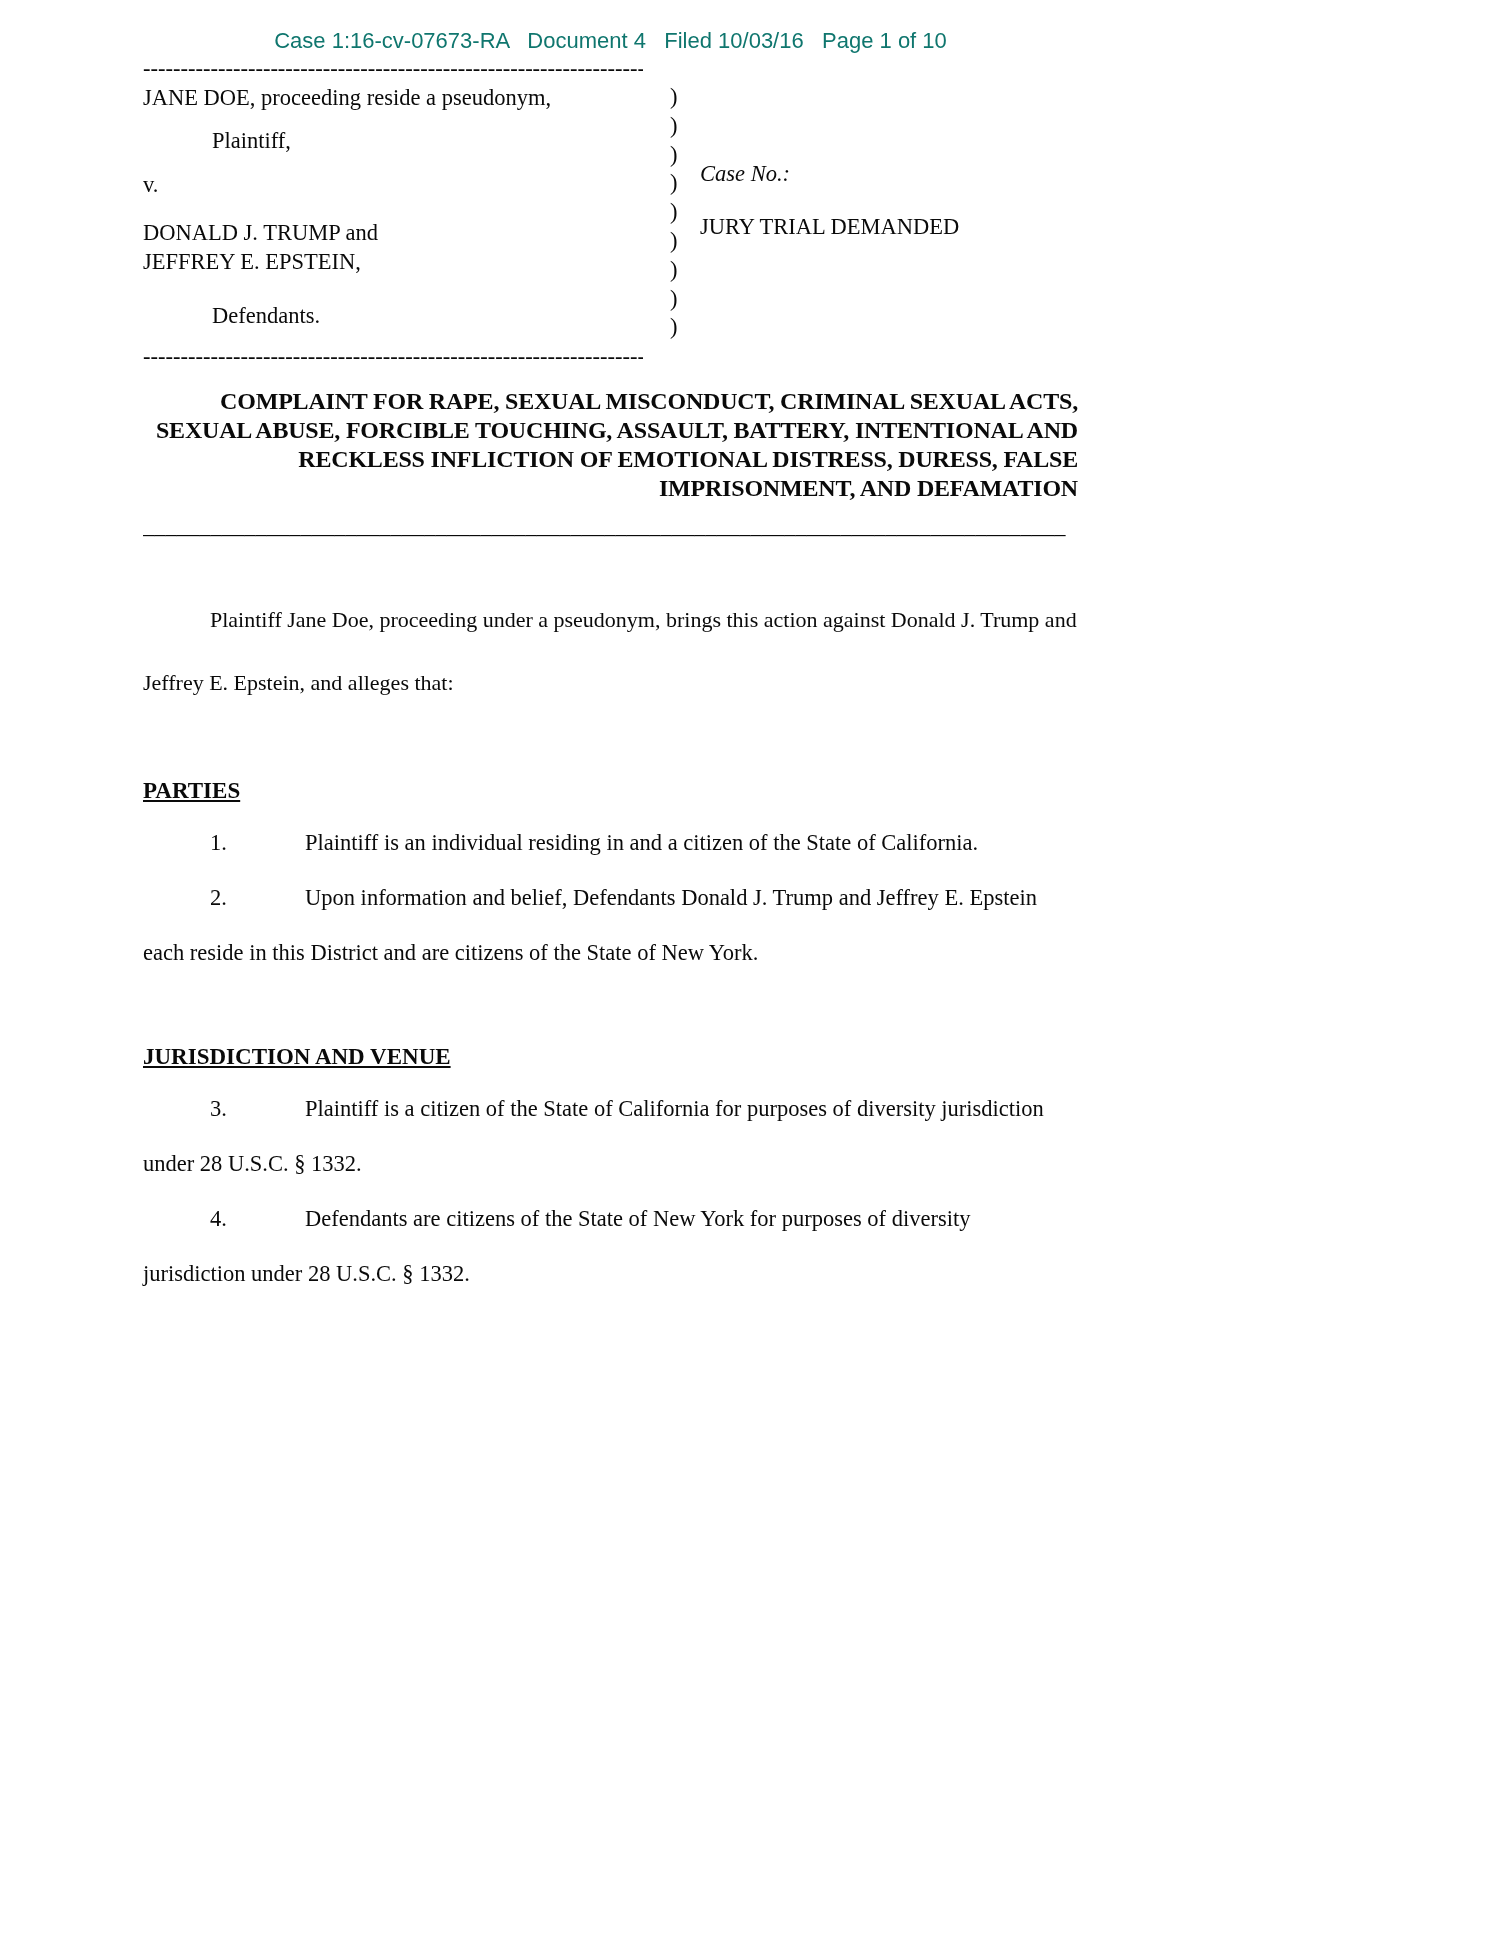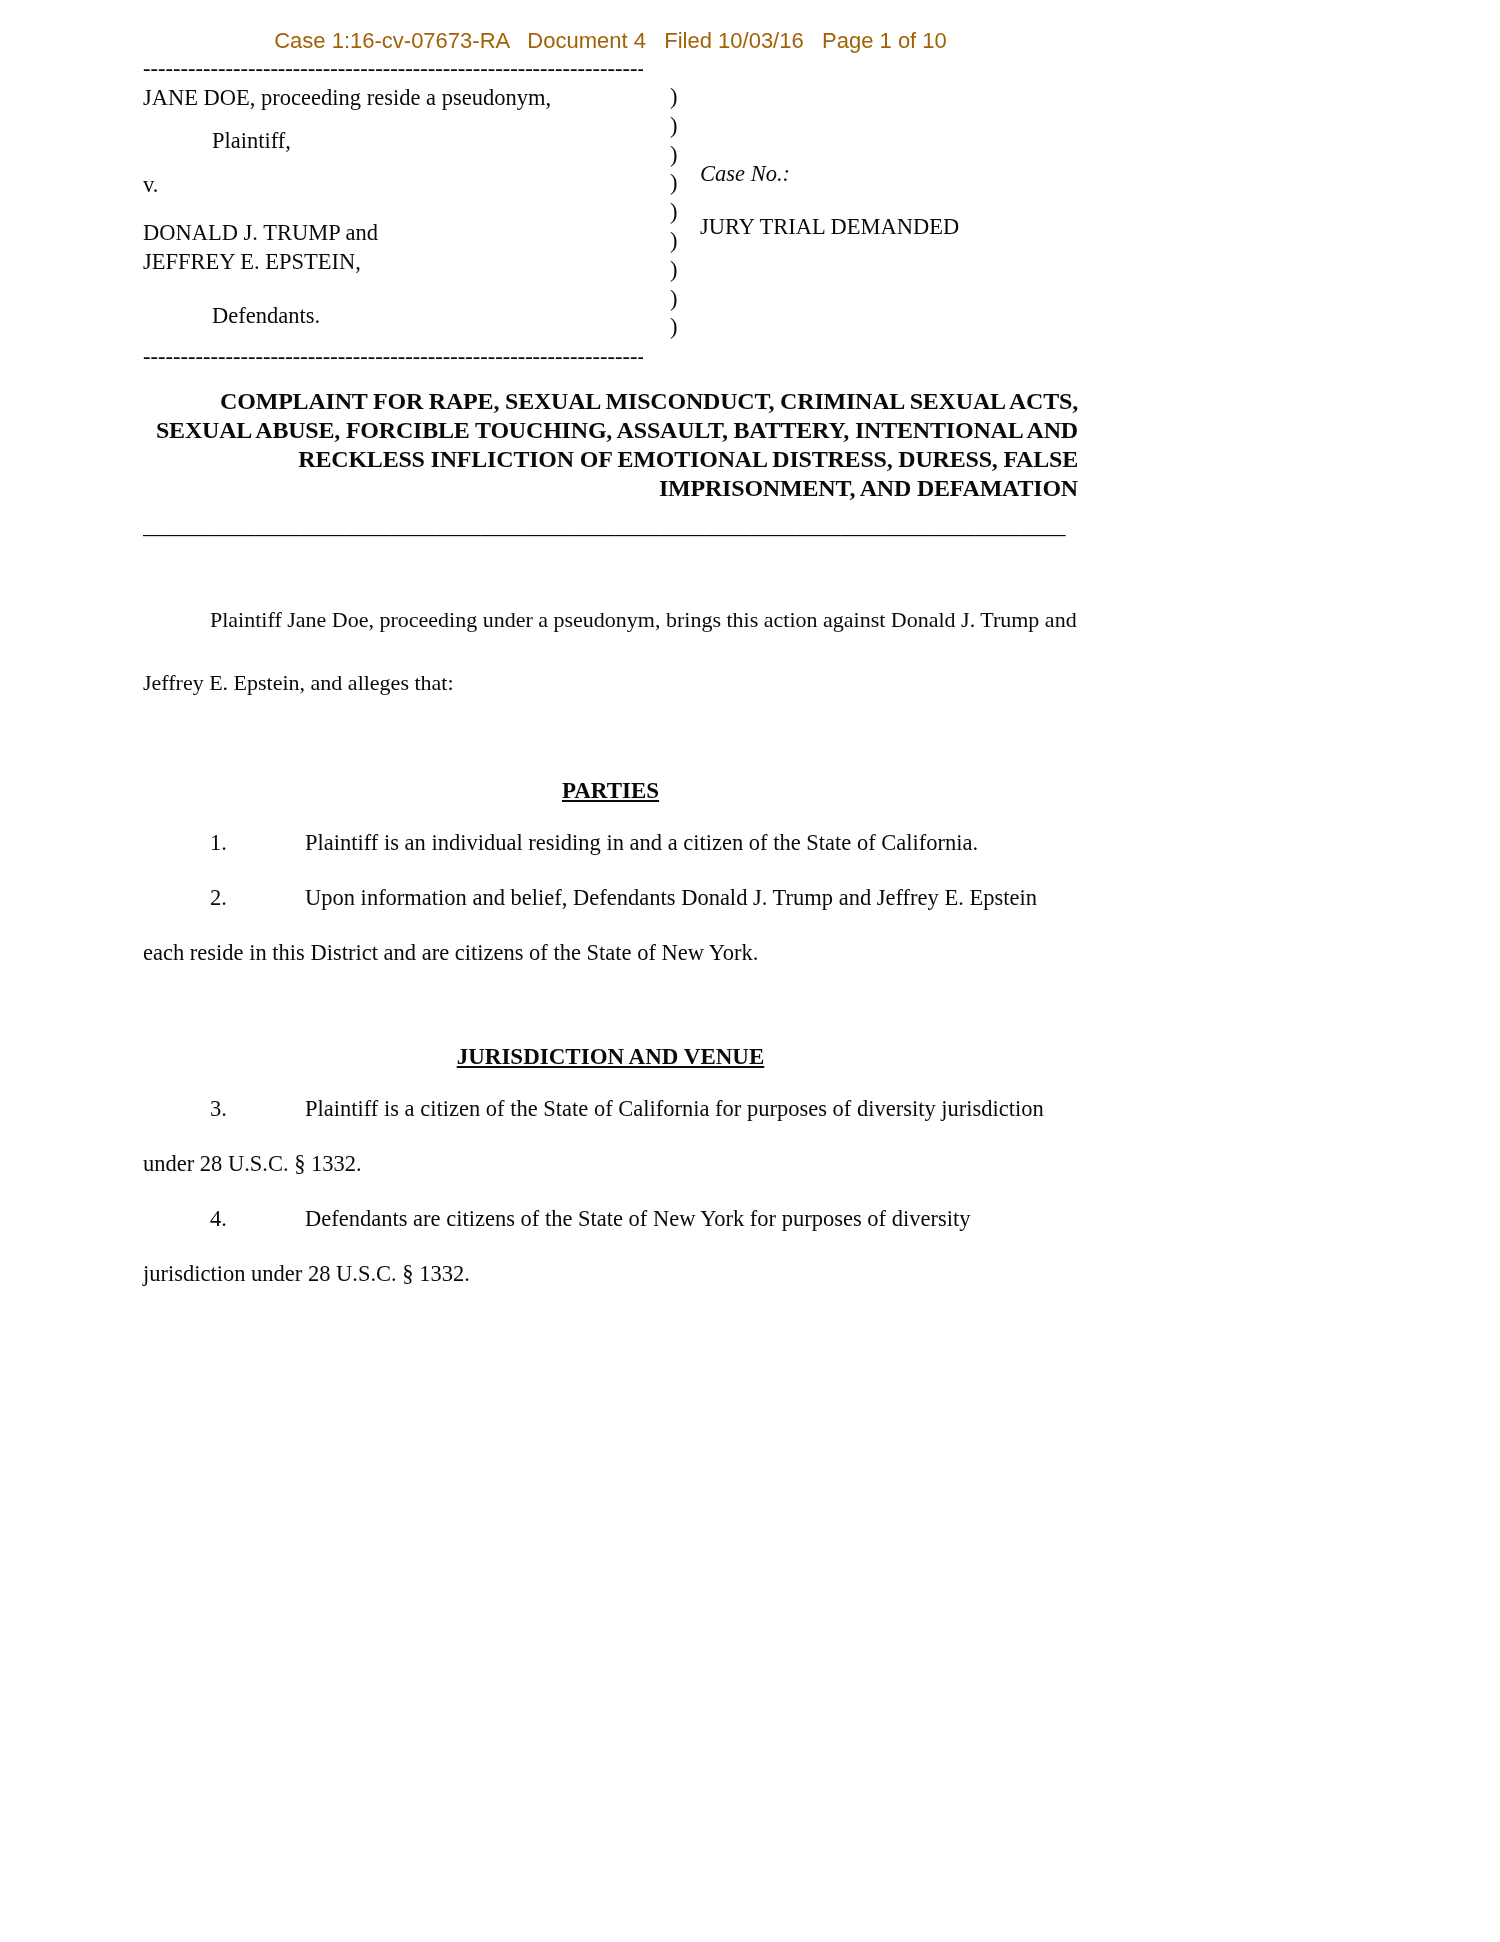--- a/index.html
+++ b/index.html
@@ -17,21 +17,21 @@
     padding: 28px 0 0 143px;
   }
   .content { width: 935px; }
 
   .stamp {
     width: 935px;
     text-align: center;
     font-family: "Liberation Sans", sans-serif;
     font-size: 22px;
     font-weight: 400;
-    color: #a16207;
+    color: #0f766e;
     white-space: pre;
   }
 
   .court-heading {
     margin-top: 88px;
     font-size: 22.5px;
     line-height: 29px;
     letter-spacing: 0.3px;
   }
 
@@ -77,21 +77,20 @@
     margin-top: 48px;
     font-size: 22px;
     line-height: 63px;
     text-indent: 67px;
   }
 
   .section-heading {
     margin-top: 62px;
     margin-bottom: 10px;
     width: 935px;
-    text-align: center;
     font-weight: bold;
     font-size: 23px;
     line-height: 29px;
     text-decoration: underline;
   }
 
   .para {
     font-size: 22.5px;
     line-height: 55px;
     text-indent: 67px;

